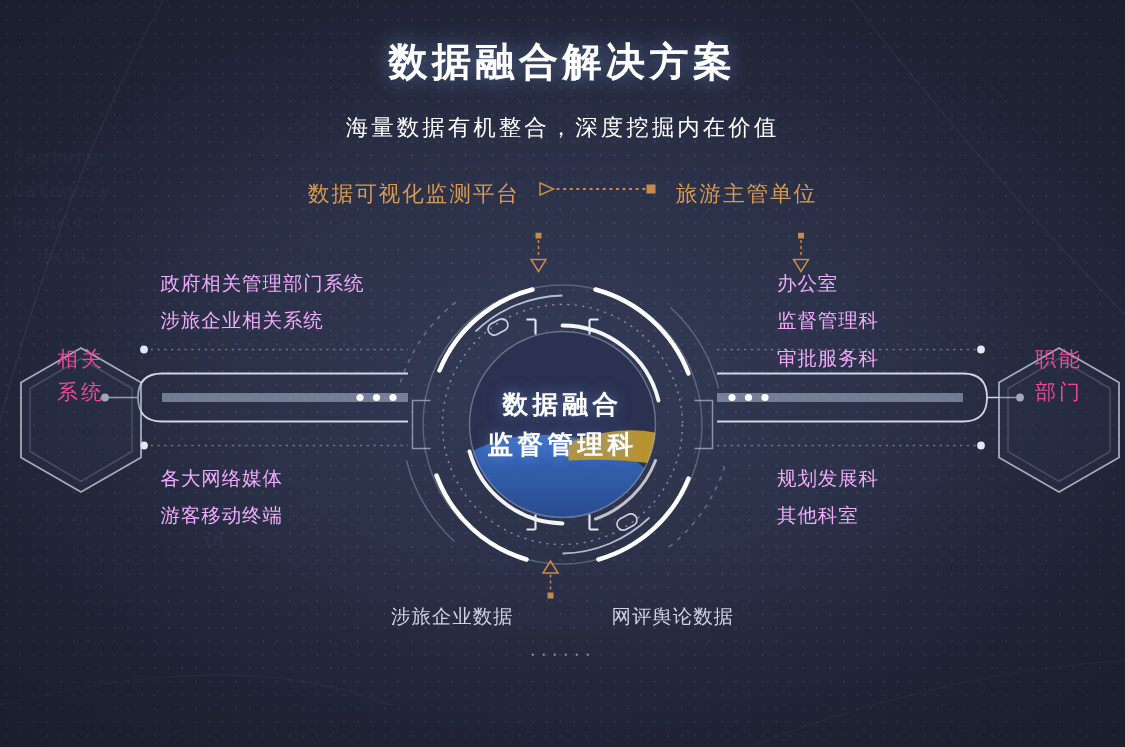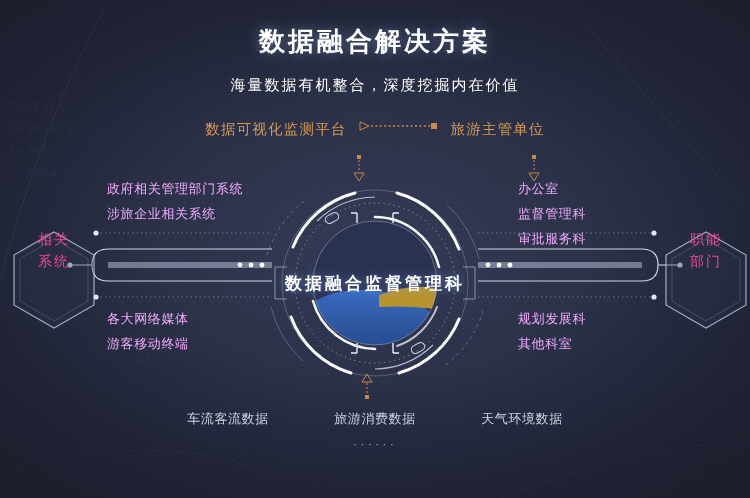--- a/index.html
+++ b/index.html
@@ -82,21 +82,21 @@
   .hex-label {
     position:absolute; width:100%; top:0; height:100%;
     display:flex; flex-direction:column; justify-content:flex-start; align-items:center;
     font-size:14px; color:#ec4899; letter-spacing:2px; line-height:22px;
   }
 
   
   #core { position:absolute; left:247px; top:155px; width:256px; height:256px; z-index:5; }
   .coretext {
     position:absolute; left:0; top:0; width:256px; height:256px; z-index:8;
-    display:flex; justify-content:center; align-items:center;
+    display:flex; flex-direction:column; justify-content:center; align-items:center;
     pointer-events:none;
   }
   .coretext div {
     font-size:17px; font-weight:bold; color:#ffffff; letter-spacing:3px; line-height:27px;
     text-shadow:0 0 10px rgba(120,170,255,.5);
   }
 
   
   #connectors { position:absolute; inset:0; z-index:4; pointer-events:none; }
 </style>
@@ -272,22 +272,19 @@
   <div>监督管理科</div>
   <div>审批服务科</div>
 </div>
 <div class="col col-right-bot">
   <div>规划发展科</div>
   <div>其他科室</div>
 </div>
 
 <div class="bottomgrid">
   <div class="bg-row">
-  </div>
-  <div class="bg-row">
-    <div class="bg-cell">车流客流数据</div>
-    <div class="bg-cell">旅游消费数据</div>
-    <div class="bg-cell">天气环境数据</div>
+    <div class="bg-cell">涉旅企业数据</div>
+    <div class="bg-cell">网评舆论数据</div>
   </div>
   <div class="bg-ellipsis">······</div>
 </div>
 
 <div id="vignette"></div>
 
 </body></html>

